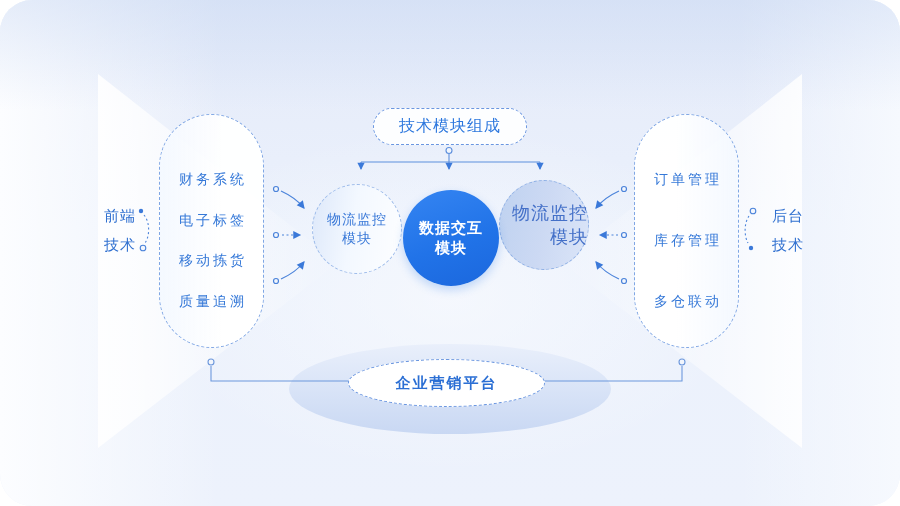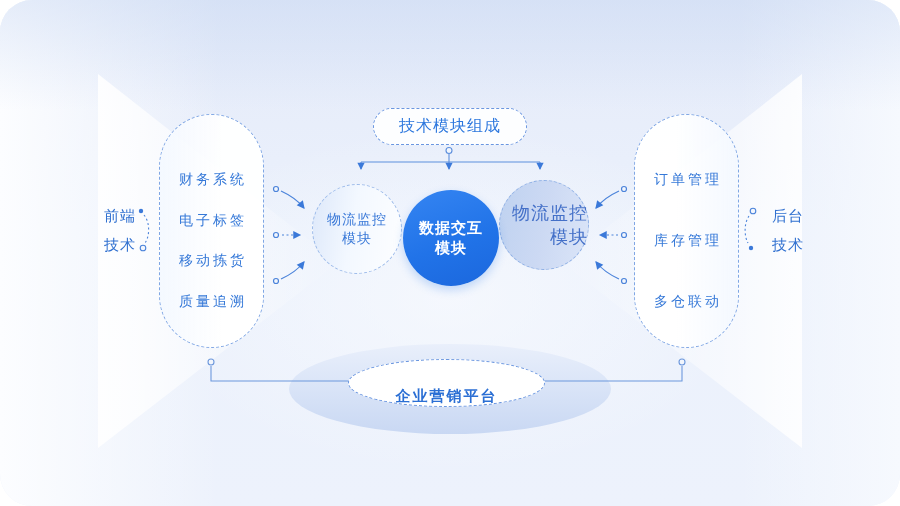--- a/index.html
+++ b/index.html
@@ -50,21 +50,21 @@
     box-shadow:0 4px 10px rgba(33,115,232,0.25);}
   .circle.right-c{left:499px;top:180px;width:90px;height:90px;border:1px dashed #8fb0e5;
     background:linear-gradient(100deg,#bfd2f0 0%,#ccd9f3 50%,#dbe5f8 100%);
     color:#4470c8;font-size:18px;letter-spacing:1px;z-index:2;align-items:flex-end;}
   
   .side-label{position:absolute;color:#3070d0;font-size:15px;letter-spacing:1px;line-height:29px;}
   .side-label.left-l{left:98px;top:201px;text-align:center;width:44px;}
   .side-label.right-l{left:760px;top:201px;text-align:right;width:44px;}
   
   .bottom-pill{position:absolute;left:348px;top:359px;width:197px;height:48px;border-radius:50%;
-    background:#ffffff;border:1px dashed #6a96e0;display:flex;align-items:flex-end;justify-content:center;
+    background:#ffffff;border:1px dashed #6a96e0;display:flex;align-items:center;justify-content:center;
     color:#2b6fd4;font-size:15px;font-weight:700;letter-spacing:2px;box-sizing:border-box;z-index:4;}
   svg.overlay{position:absolute;left:0;top:0;z-index:3;pointer-events:none;}
 </style>
 </head>
 <body>
 
 <div class="stage">
 
   <div class="edge-light-left"></div>
   <div class="edge-light-right"></div>

